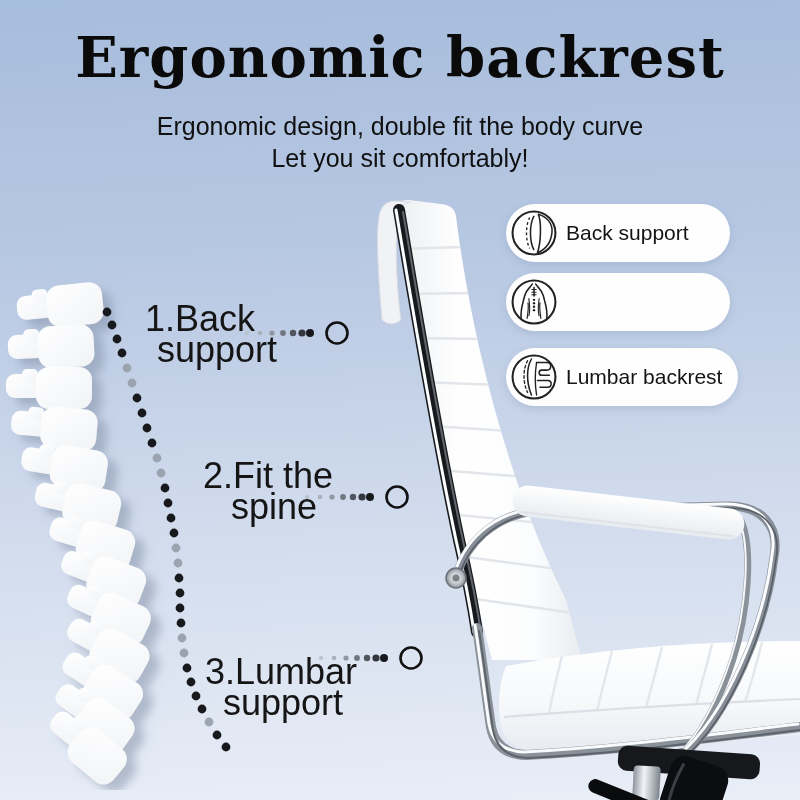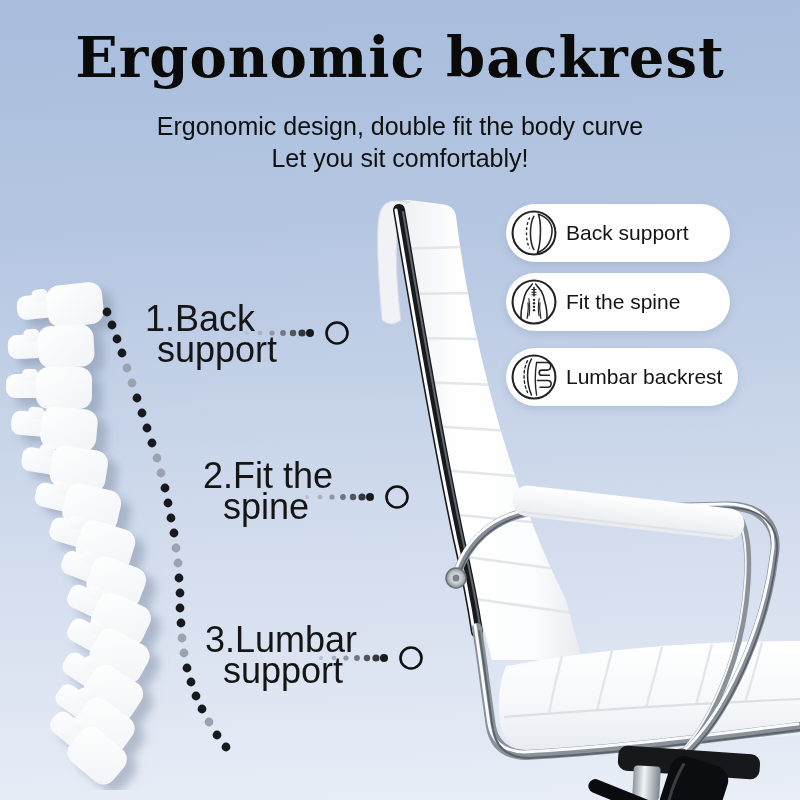--- a/index.html
+++ b/index.html
@@ -207,23 +207,23 @@
       <rect x="588" y="781" width="74" height="14" rx="7" transform="rotate(22 600 788)" fill="#0a0b0d"></rect>
     </g>
   </svg>
 
   <div class="abs callout" style="left:145px;top:303px">
     <div>1.Back</div>
     <div style="margin-left:12px">support</div>
   </div>
   <div class="abs callout" style="left:203px;top:460px">
     <div>2.Fit the</div>
-    <div style="margin-left:20px">spine</div>
-  </div>
-  <div class="abs callout" style="left:205px;top:624px">
+    <div style="margin-left:28px">spine</div>
+  </div>
+  <div class="abs callout" style="left:205px;top:656px">
     <div>3.Lumbar</div>
     <div style="margin-left:18px">support</div>
   </div>
 
   <svg class="abs" style="left:241px;top:317px" width="112" height="32" viewBox="0 0 112 32">
     <circle cx="6" cy="16" r="2" fill="#b8c1cc"></circle>
       <circle cx="19" cy="16" r="2.3" fill="#a8b0bb"></circle>
     <circle cx="31" cy="16" r="2.6" fill="#9097a1"></circle>
       <circle cx="42" cy="16" r="2.9" fill="#717781"></circle>
     <circle cx="52" cy="16" r="3.2" fill="#51565e"></circle>
@@ -273,21 +273,20 @@
         <path d="M28 11 L28 21"></path>
         <path d="M25.5 13.5 L30.5 13.5 M25.5 16.5 L30.5 16.5 M25.5 19.5 L30.5 19.5" stroke-width="1.2"></path>
         <path d="M22 24 C23 32 24 38 22 44" stroke-width="1.3"></path>
         <path d="M34 24 C33 32 32 38 34 44" stroke-width="1.3"></path>
       </g>
       <circle cx="28" cy="25.5" r="1.4" fill="#222222"></circle>
         <circle cx="28" cy="29.5" r="1.4" fill="#222222"></circle>
       <circle cx="28" cy="33.5" r="1.4" fill="#222222"></circle>
         <circle cx="28" cy="37.5" r="1.4" fill="#222222"></circle>
     </svg>
-    <span class="plabel">Fit the spine</span>
   </div>
 
   <div class="abs pill" style="top:348px;width:232px">
     <svg class="picto" viewBox="0 0 56 56">
       <circle cx="28" cy="28" r="25" fill="#ffffff" stroke="#222222" stroke-width="2.4"></circle>
       <g fill="none" stroke="#222222" stroke-width="1.8" stroke-linecap="round">
         <path d="M25 7 C19 18 19 34 25 49"></path>
         <path d="M20.5 9 C15 19 15 35 20.5 46" stroke-width="1.6" stroke-dasharray="3 3"></path>
         <path d="M31 11 C29 24 29 37 31 49" stroke-width="1.6"></path>
         <path d="M31 11 L43 11 Q47.5 11 47.5 15.5 Q47.5 20 43 20 L37 20 Q34 20 34 23 Q34 26 37 26 L46 26"></path>

